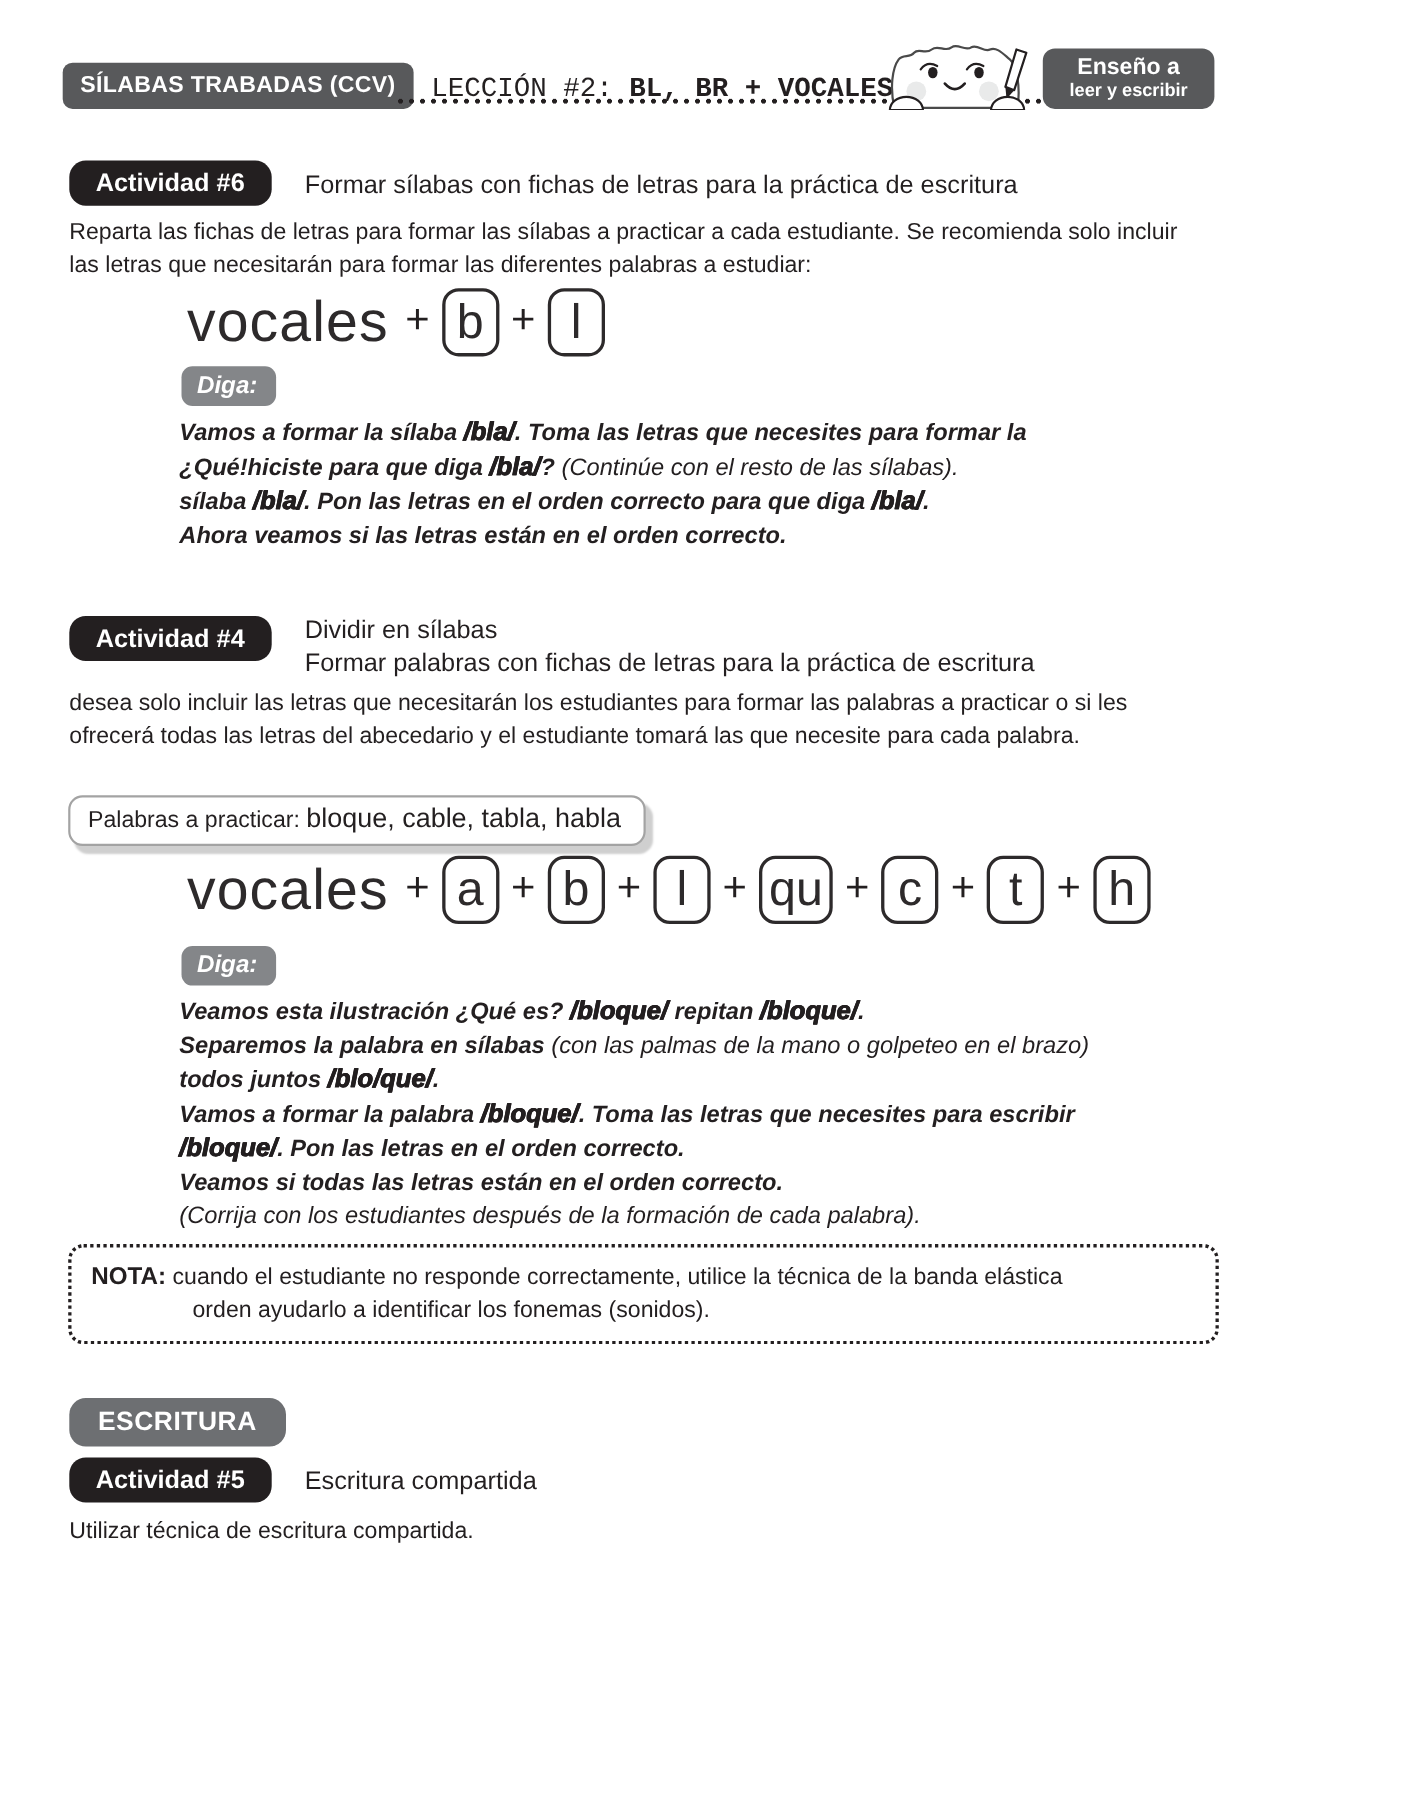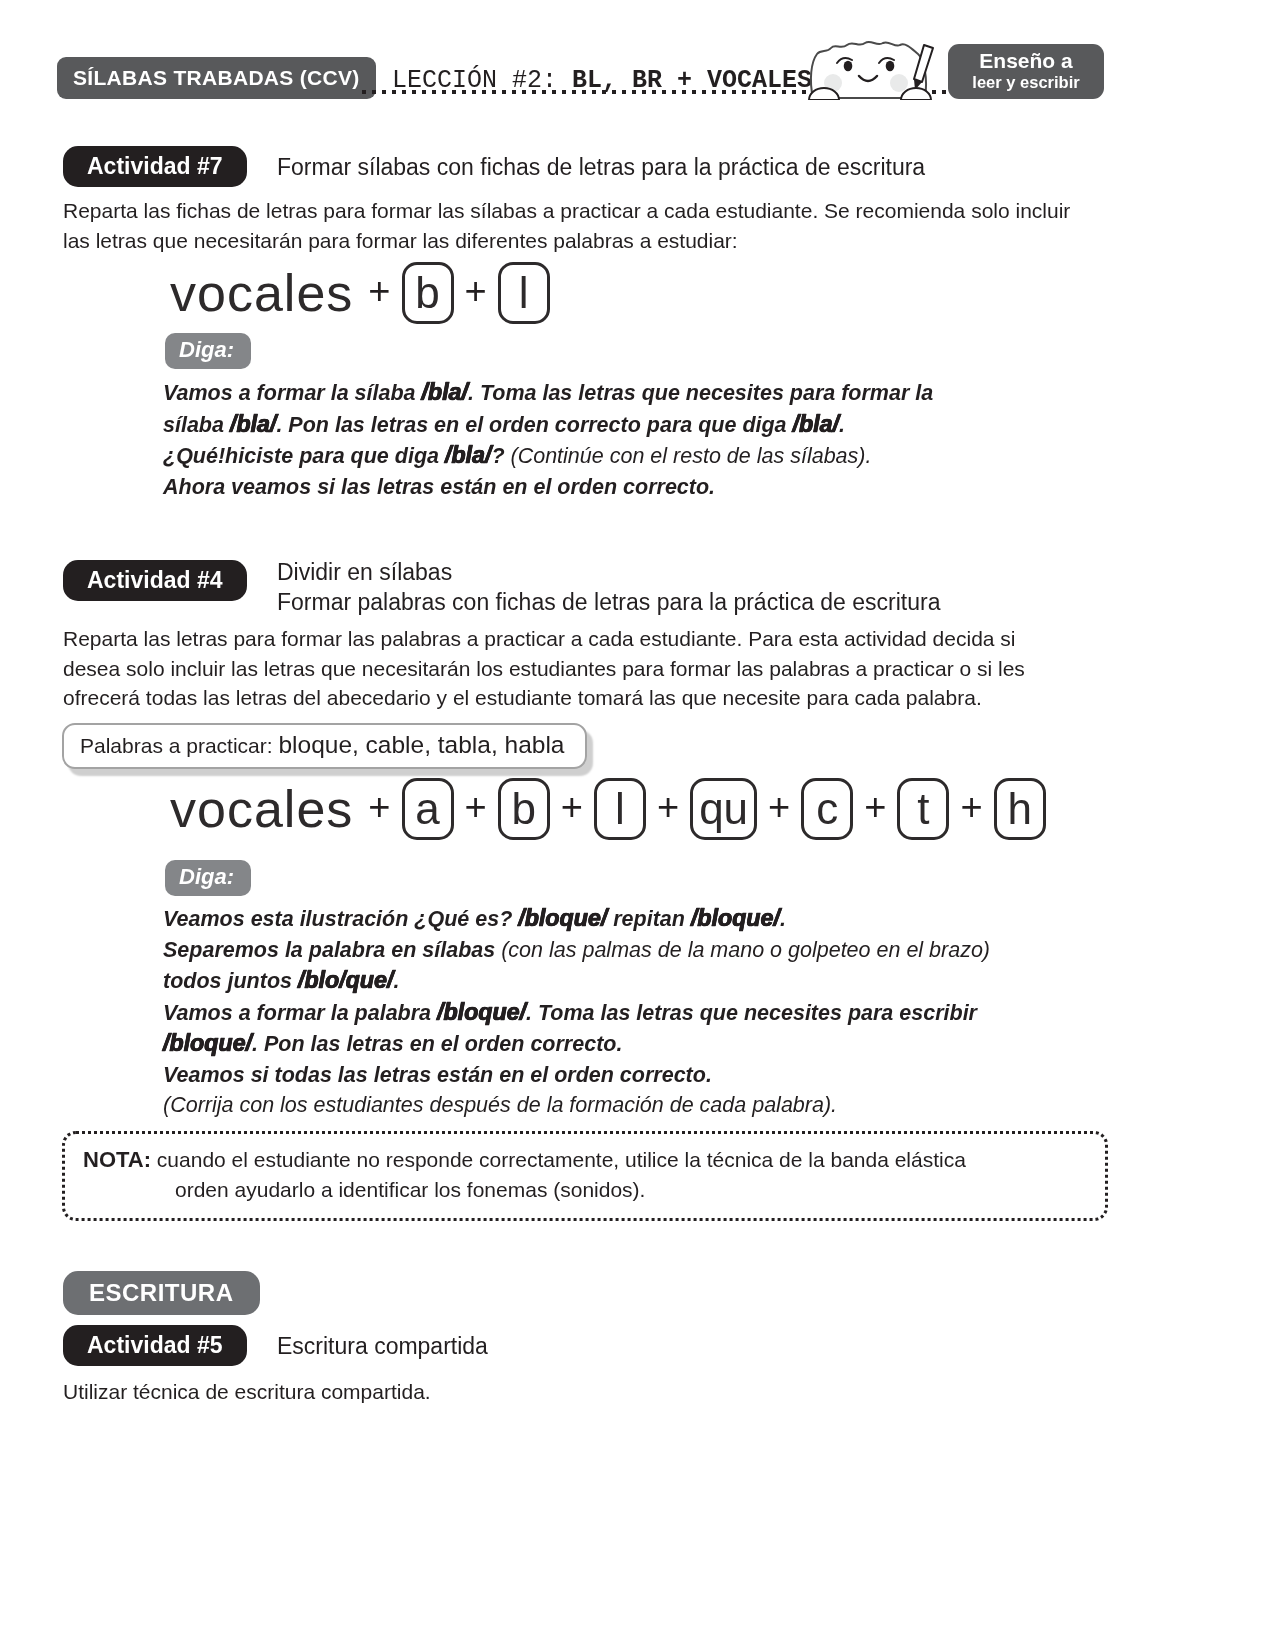--- a/index.html
+++ b/index.html
@@ -91,56 +91,55 @@
     <polygon points="125,44 117,41 118,52" fill="#231f20"></polygon>
     <path d="M12,62 a15,12 0 0 1 30,0 Z" fill="#ffffff" stroke="#231f20" stroke-width="2"></path>
     <path d="M104,62 a15,12 0 0 1 30,0 Z" fill="#ffffff" stroke="#231f20" stroke-width="2"></path>
   </svg>
 
   <div class="brand-badge">
     <div class="l1">Enseño a</div>
     <div class="l2">leer y escribir</div>
   </div>
 
-  <div class="act-pill" style="top:146px;">Actividad #7</div>
+  <div class="act-pill" style="top:146px;">Actividad #6</div>
   <div class="act-title" style="top:152px;">Formar sílabas con fichas de letras para la práctica de escritura</div>
 
   <div class="body-text" style="top:196px; width:1060px;">
       <div class="tline">Reparta las fichas de letras para formar las sílabas a practicar a cada estudiante. Se recomienda solo incluir</div>
       <div class="tline">las letras que necesitarán para formar las diferentes palabras a estudiar:</div>
     </div>
 
   <div class="tile-row" style="top:262px;">
     <span class="tile-label">vocales</span>
       <span style="display:inline-flex;align-items:center;">
         <span class="plus">+</span>
         <span class="tile">b</span>
         <span class="plus">+</span>
         <span class="tile">l</span>
       </span>
   </div>
 
   <div class="diga-badge" style="top:333px;">Diga:</div>
   <div class="diga-text" style="top:377px; width:930px;">
       <div class="rline"><span class="seg-b">Vamos a formar la sílaba </span><span class="seg-h">/bla/</span><span class="seg-b">. Toma las letras que necesites para formar la</span></div>
+      <div class="rline"><span class="seg-b">¿Qué!hiciste para que diga </span><span class="seg-h">/bla/</span><span class="seg-b">? </span><span class="seg-p">(Continúe con el resto de las sílabas).</span></div>
       <div class="rline"><span class="seg-b">sílaba </span><span class="seg-h">/bla/</span><span class="seg-b">. Pon las letras en el orden correcto para que diga </span><span class="seg-h">/bla/</span><span class="seg-b">.</span></div>
-      <div class="rline"><span class="seg-b">¿Qué!hiciste para que diga </span><span class="seg-h">/bla/</span><span class="seg-b">? </span><span class="seg-p">(Continúe con el resto de las sílabas).</span></div>
     </div>
   <div class="diga-text" style="top:472px; width:930px;">
       <div class="rline"><span class="seg-b">Ahora veamos si las letras están en el orden correcto.</span></div>
     </div>
 
   <div class="act-pill" style="top:560px;">Actividad #4</div>
   <div class="act-title" style="top:557px;">
     <div>Dividir en sílabas</div>
     <div>Formar palabras con fichas de letras para la práctica de escritura</div>
   </div>
 
   <div class="body-text" style="top:624px; width:1070px;">
-      <div class="tline">Reparta las letras para formar las palabras a practicar a cada estudiante. Para esta actividad decida si</div>
       <div class="tline">desea solo incluir las letras que necesitarán los estudiantes para formar las palabras a practicar o si les</div>
       <div class="tline">ofrecerá todas las letras del abecedario y el estudiante tomará las que necesite para cada palabra.</div>
     </div>
 
   <div class="palabras-box">
     <span class="lbl">Palabras a practicar: </span><span class="words">bloque, cable, tabla, habla</span>
   </div>
 
   <div class="tile-row" style="top:778px;">
     <span class="tile-label">vocales</span>

